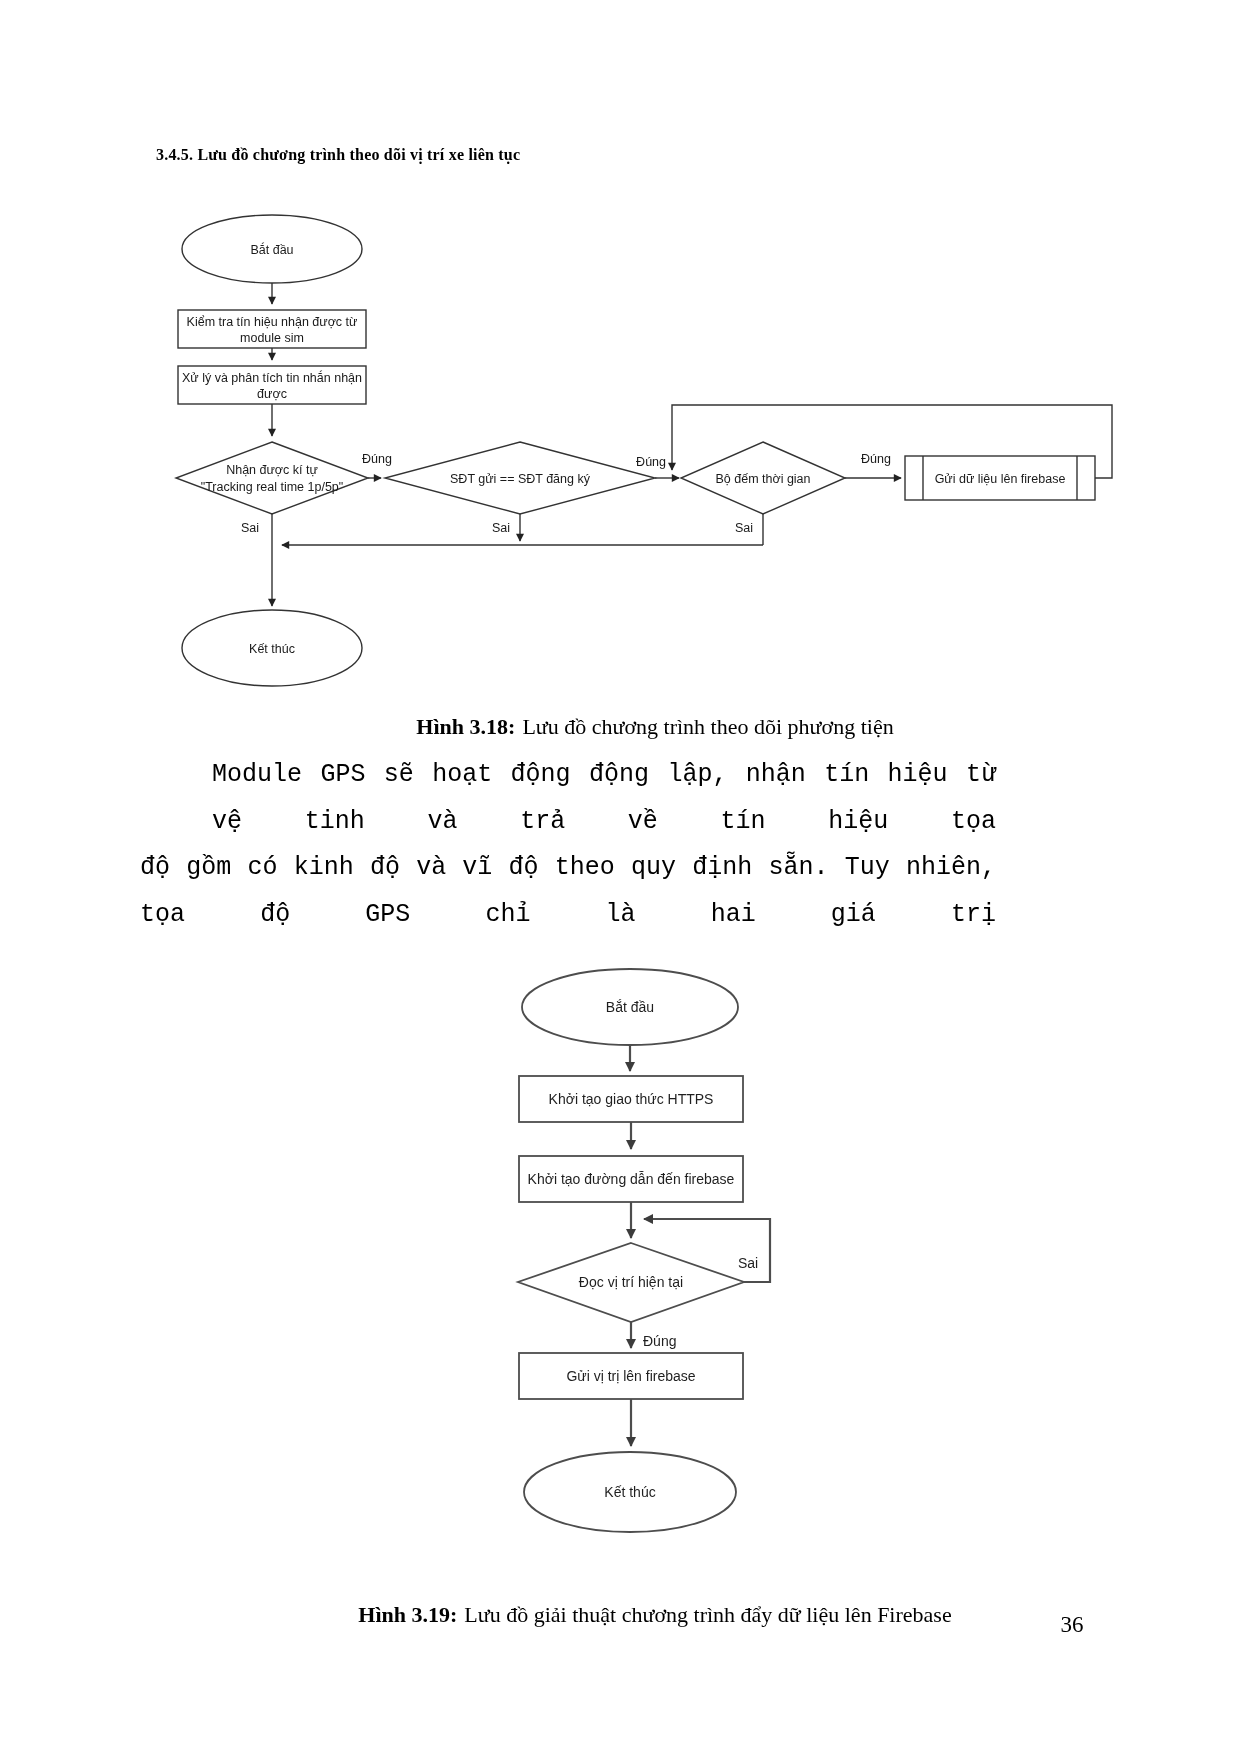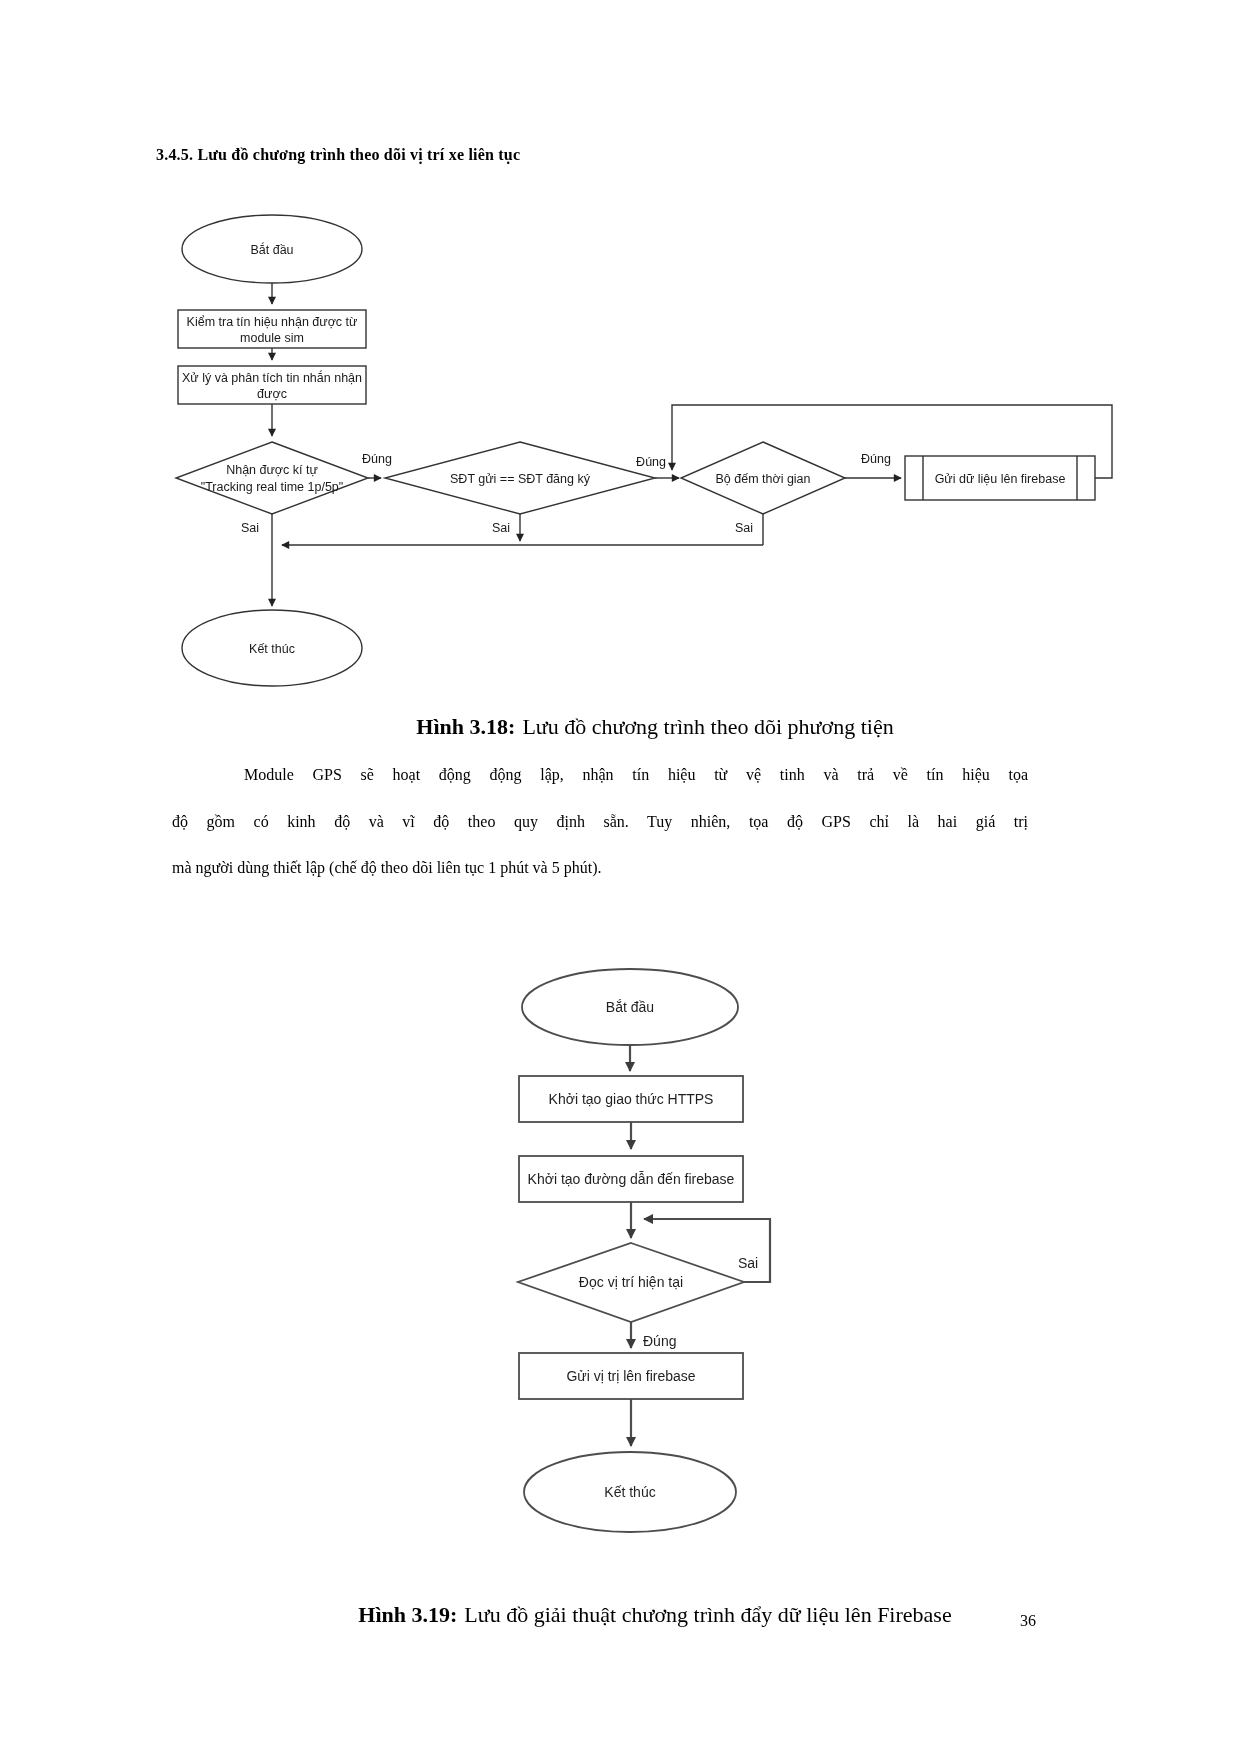--- a/index.html
+++ b/index.html
@@ -21,27 +21,27 @@
   .fc1-lbl{font-family:"Liberation Sans", sans-serif;font-size:12.5px;fill:#1a1a1a;}
   .fc2-shape{fill:#ffffff;stroke:#4d4d4d;stroke-width:1.8;}
   .fc2-line{stroke:#4d4d4d;stroke-width:2.2;fill:none;}
   .fc2-text{font-family:"Liberation Sans", sans-serif;font-size:14px;fill:#1f1f1f;text-anchor:middle;}
   .fc2-lbl{font-family:"Liberation Sans", sans-serif;font-size:14px;fill:#1f1f1f;}
   .caption{width:1240px;text-align:center;font-size:22px;padding-left:35px;}
   #caption1{top:714px;}
   #caption2{top:1558px;margin-top:44px;}
   .caption .lbl{font-weight:bold;margin-right:7px;}
   #paragraph{
-    left:172px;top:752px;width:856px;
-    font-size:16px;line-height:46.5px;
+    left:140px;top:752px;width:856px;
+    font-size:25px;line-height:46.5px;font-family:Liberation Mono, monospace;
   }
   .para-line{text-align:justify;text-align-last:justify;white-space:normal;}
   .para-line.first{padding-left:72px;}
   .para-line.last{text-align-last:left;}
-  #page-number{left:1020px;top:1612px;width:104px;text-align:left;font-size:16px;}
+  #page-number{left:1020px;top:1612px;width:104px;text-align:center;font-size:23px;}
 </style>
 </head>
 <body>
 
 <div id="heading" class="abs">3.4.5. Lưu đồ chương trình theo dõi vị trí xe liên tục</div>
 
 <svg id="fc1" viewBox="0 0 1240 710">
   <defs>
     <marker id="ah1" viewBox="0 0 10 10" refX="9" refY="5" markerWidth="9" markerHeight="8" orient="auto" markerUnits="userSpaceOnUse">
       <path d="M0,0 L10,5 L0,10 z" fill="#222"></path>
@@ -103,21 +103,20 @@
   <text class="fc1-text" x="272" y="653">Kết thúc</text>
 </svg>
 
 <div id="caption1" class="abs caption">
   <span class="lbl">Hình 3.18:</span><span>Lưu đồ chương trình theo dõi phương tiện</span>
 </div>
 
 <div id="paragraph" class="abs">
   <div class="para-line first">Module GPS sẽ hoạt động động lập, nhận tín hiệu từ vệ tinh và trả về tín hiệu tọa</div>
   <div class="para-line">độ gồm có kinh độ và vĩ độ theo quy định sẵn. Tuy nhiên, tọa độ GPS chỉ là hai giá trị</div>
-  <div class="para-line last">mà người dùng thiết lập (chế độ theo dõi liên tục 1 phút và 5 phút).</div>
 </div>
 
 <svg id="fc2" viewBox="0 940 1240 600">
   <defs>
     <marker id="ah2" viewBox="0 0 10 10" refX="9" refY="5" markerWidth="12" markerHeight="10" orient="auto" markerUnits="userSpaceOnUse">
       <path d="M0,0 L10,5 L0,10 z" fill="#3c3c3c"></path>
     </marker>
   </defs>
 
   <g>

